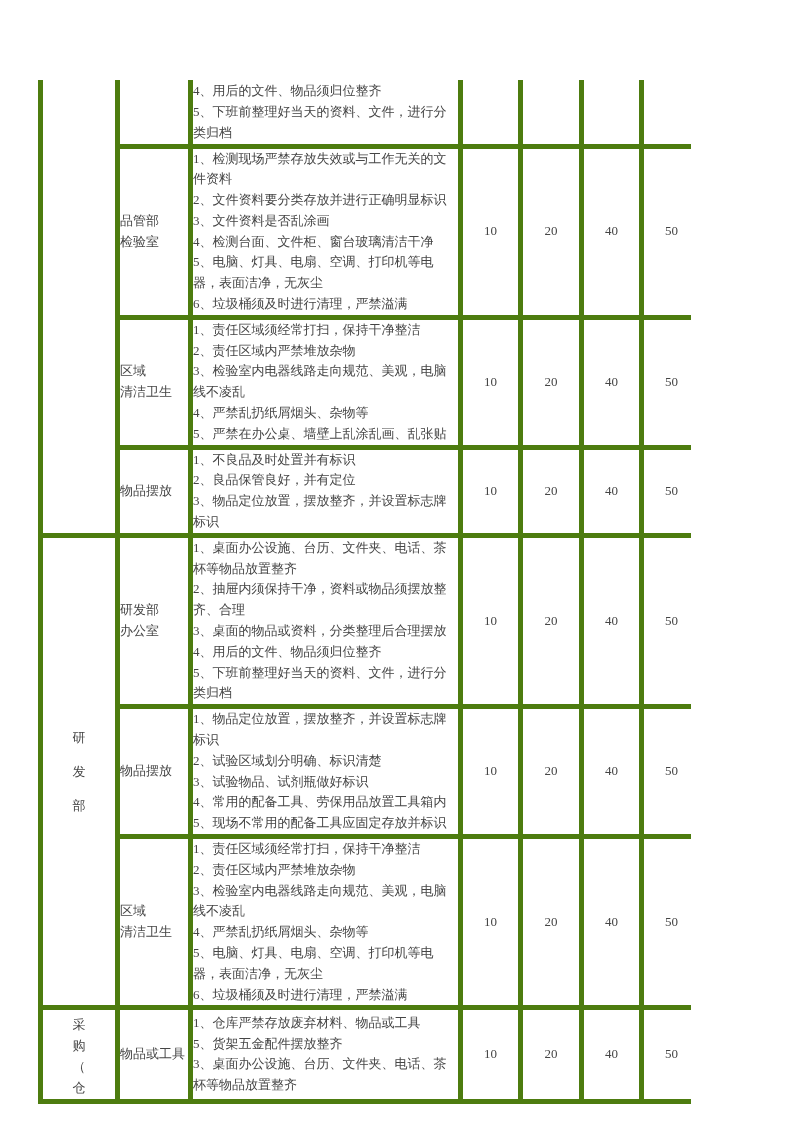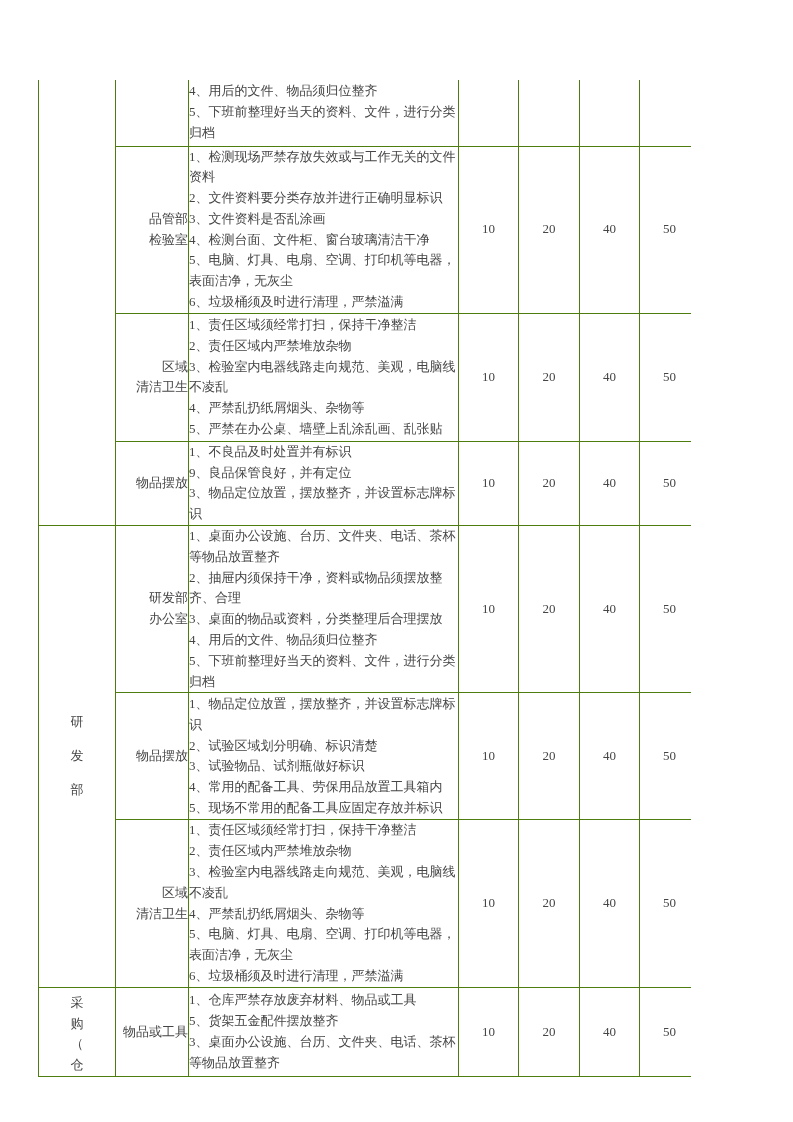--- a/index.html
+++ b/index.html
@@ -7,39 +7,39 @@
     width:793px; height:1122px; background:#ffffff;
     font-family:"Liberation Serif","DejaVu Serif",serif;
   }
   .page { position:relative; width:691px; height:1122px; background:#ffffff; overflow:hidden; }
 
   table.grid {
     position:absolute; left:38px; top:80px; width:720px;
     border-collapse:collapse; table-layout:fixed;
   }
   table.grid td {
-    border:1px solid #4d7c0f;
+    border:5px solid #4d7c0f;
     color:#454545;
     font-size:13px;
     line-height:20.8px;
     padding:0;
     overflow:hidden;
     word-break:break-all;
   }
   tr.row-first td { border-top:none; }
 
   td.dept {
     text-align:center; vertical-align:middle;
     white-space:pre-line;
   }
   td.dept.dept-rd { line-height:34px; }
   td.dept.dept-cg { vertical-align:top; padding-top:5px; line-height:20.8px; }
 
   td.area {
-    text-align:right; vertical-align:middle;
+    text-align:left; vertical-align:middle;
     white-space:pre-line;
     margin-top:32px;
   }
 
   td.items {
     vertical-align:middle; text-align:left;
     padding:0 5px 0 7px;
     white-space:pre-line;
   }
   td.items.cut-top { vertical-align:top; padding-top:1px; }
@@ -107,21 +107,21 @@
 5、严禁在办公桌、墙壁上乱涂乱画、乱张贴</td>
         <td class="score">10</td>
         <td class="score">20</td>
         <td class="score">40</td>
         <td class="score">50</td>
         <td class="score">100</td>
       </tr>
       <tr class="r4">
         <td class="area">物品摆放</td>
         <td class="items">1、不良品及时处置并有标识
-9、良品保管良好，并有定位
+2、良品保管良好，并有定位
 3、物品定位放置，摆放整齐，并设置标志牌标识</td>
         <td class="score">10</td>
         <td class="score">20</td>
         <td class="score">40</td>
         <td class="score">50</td>
         <td class="score">100</td>
       </tr>
       <tr class="r5">
         <td class="dept dept-rd" rowspan="3">研
 发

